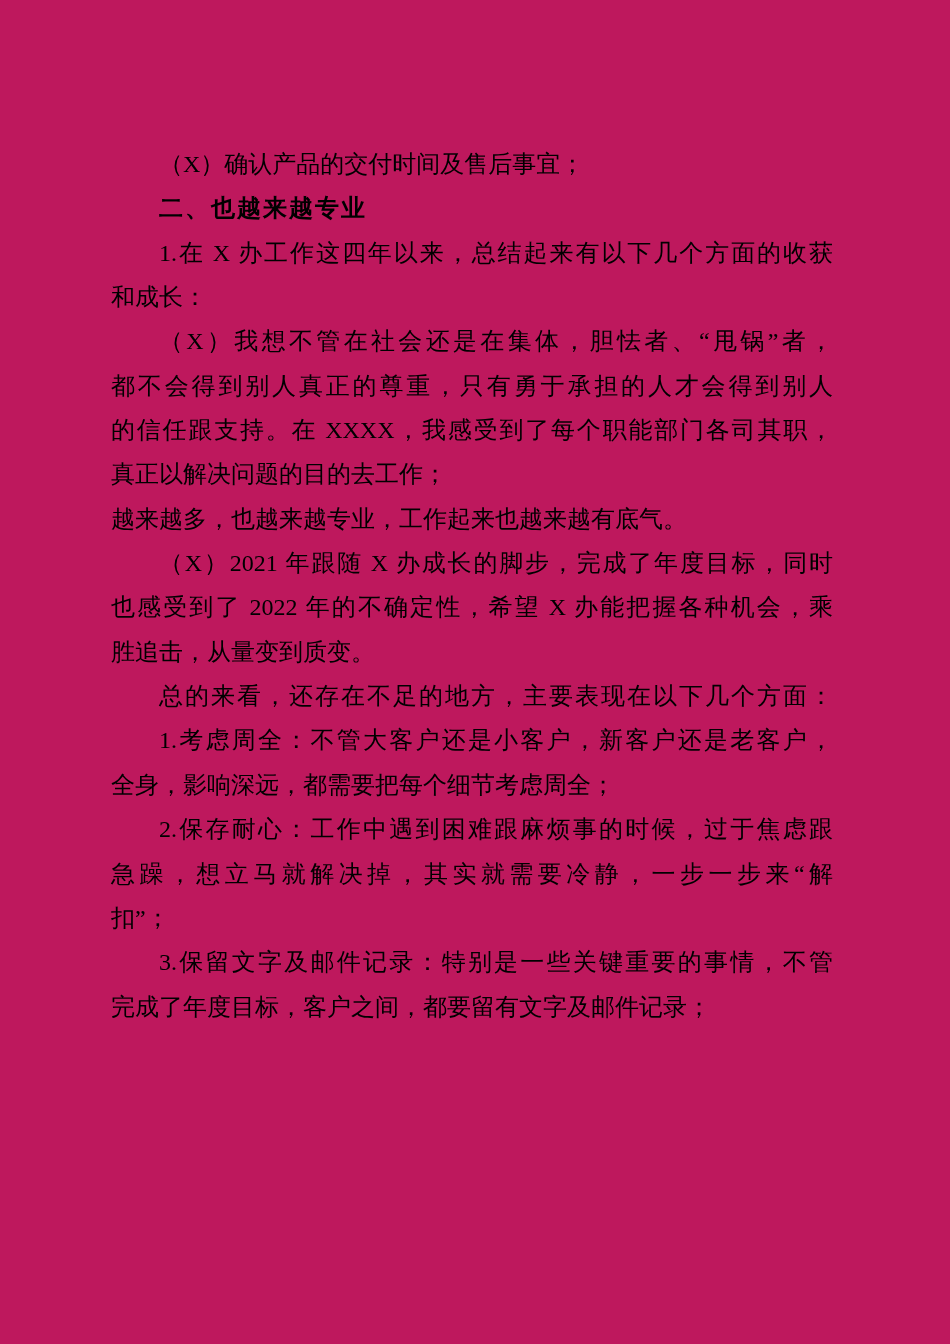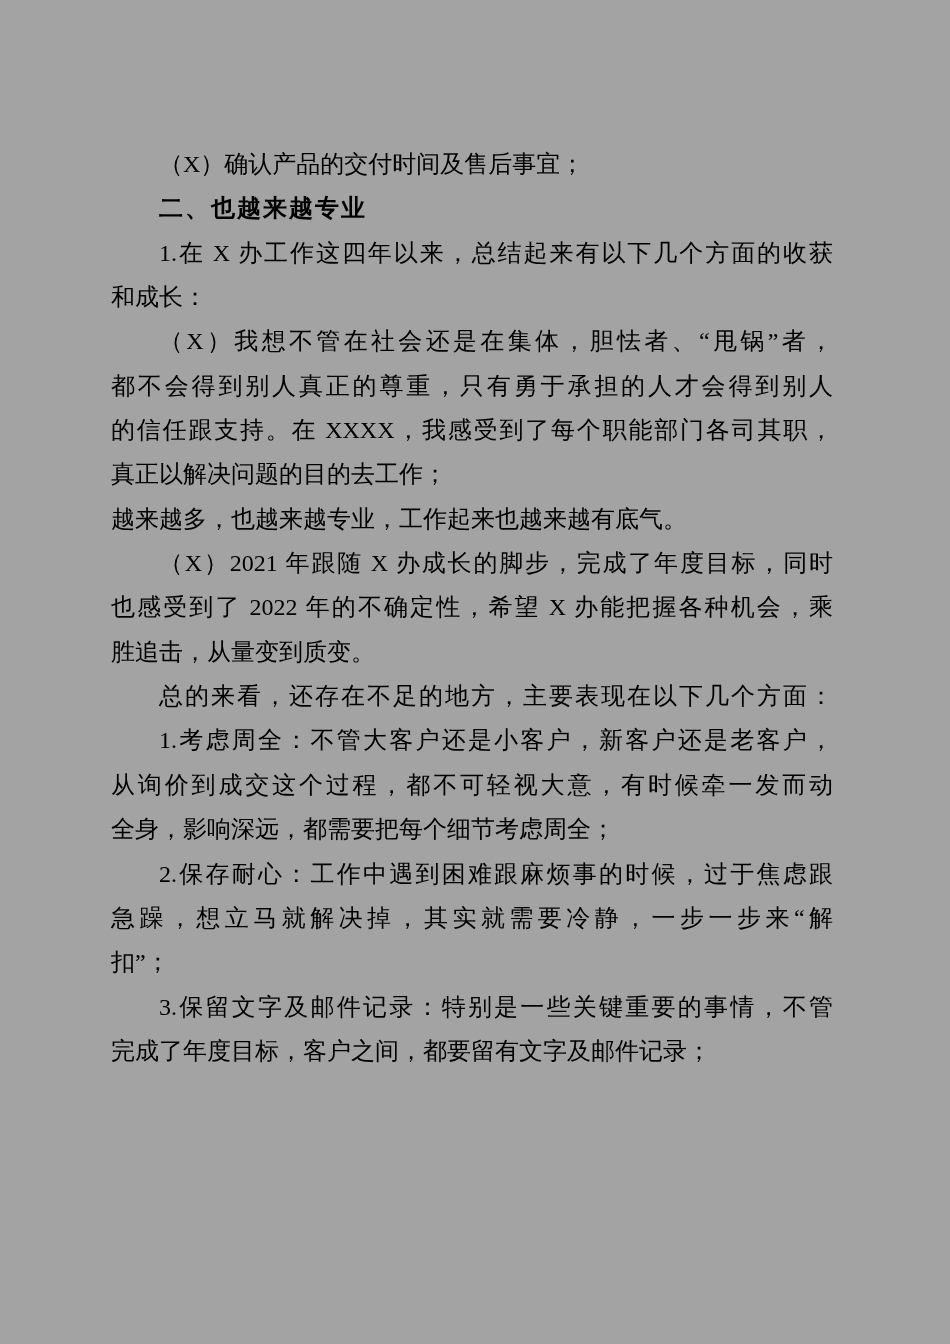--- a/index.html
+++ b/index.html
@@ -39,21 +39,21 @@
   }
   .block.heading .line {
     font-family: "DejaVu Sans", "Liberation Sans", sans-serif;
     font-weight: 700;
     letter-spacing: 2px;
   }
 </style>
 </head>
 <body>
 
-<div class="page" style="background: #a3a3a3; color: rgb(0, 0, 0);">
+<div class="page" style="background: #be185d; color: rgb(0, 0, 0);">
   <div class="content">
       <div class="block paragraph">
         <div class="line indent">（X）确认产品的交付时间及售后事宜；</div>
       </div>
       <div class="block heading">
         <div class="line indent">二、也越来越专业</div>
       </div>
       <div class="block paragraph">
         <div class="line indent fill">1.在 X 办工作这四年以来，总结起来有以下几个方面的收获</div>
         <div class="line">和成长：</div>
@@ -70,21 +70,20 @@
       <div class="block paragraph">
         <div class="line indent fill">（X）2021 年跟随 X 办成长的脚步，完成了年度目标，同时</div>
         <div class="line fill">也感受到了 2022 年的不确定性，希望 X 办能把握各种机会，乘</div>
         <div class="line">胜追击，从量变到质变。</div>
       </div>
       <div class="block paragraph">
         <div class="line indent fill">总的来看，还存在不足的地方，主要表现在以下几个方面：</div>
       </div>
       <div class="block paragraph">
         <div class="line indent fill">1.考虑周全：不管大客户还是小客户，新客户还是老客户，</div>
-        <div class="line fill">从询价到成交这个过程，都不可轻视大意，有时候牵一发而动</div>
         <div class="line">全身，影响深远，都需要把每个细节考虑周全；</div>
       </div>
       <div class="block paragraph">
         <div class="line indent fill">2.保存耐心：工作中遇到困难跟麻烦事的时候，过于焦虑跟</div>
         <div class="line fill">急躁，想立马就解决掉，其实就需要冷静，一步一步来“解</div>
         <div class="line">扣”；</div>
       </div>
       <div class="block paragraph">
         <div class="line indent fill">3.保留文字及邮件记录：特别是一些关键重要的事情，不管</div>
         <div class="line">完成了年度目标，客户之间，都要留有文字及邮件记录；</div>

